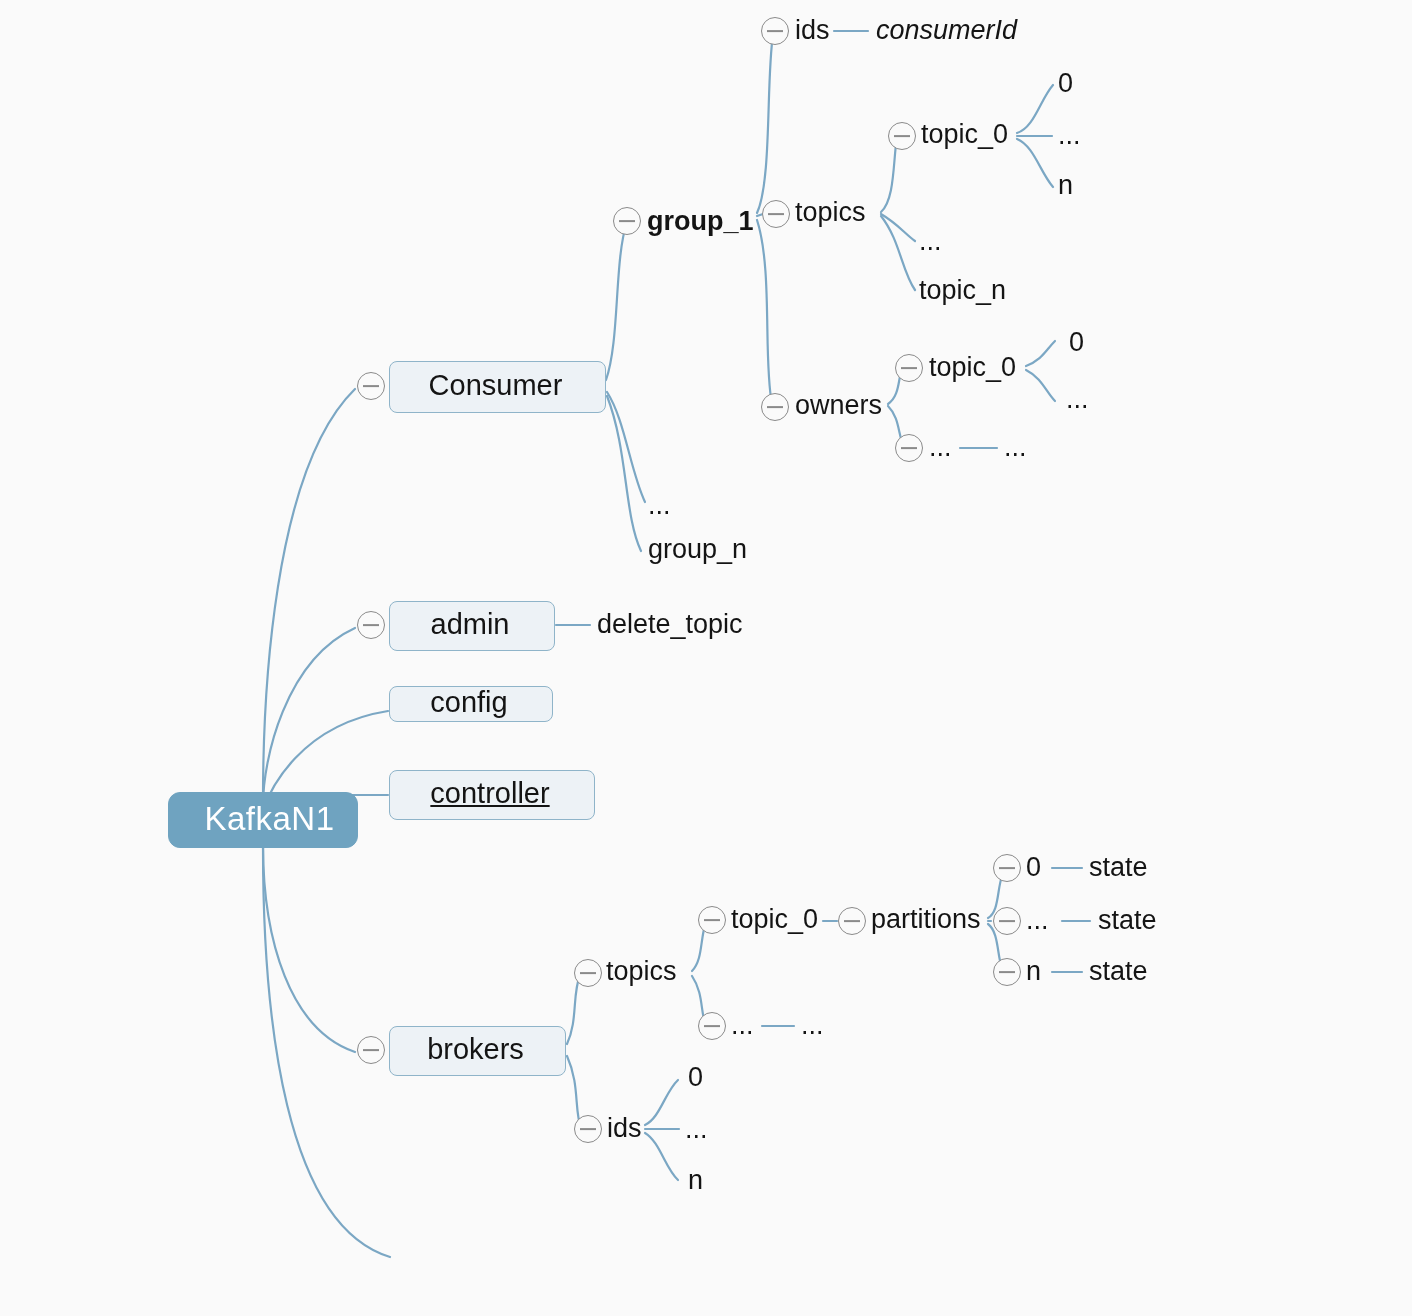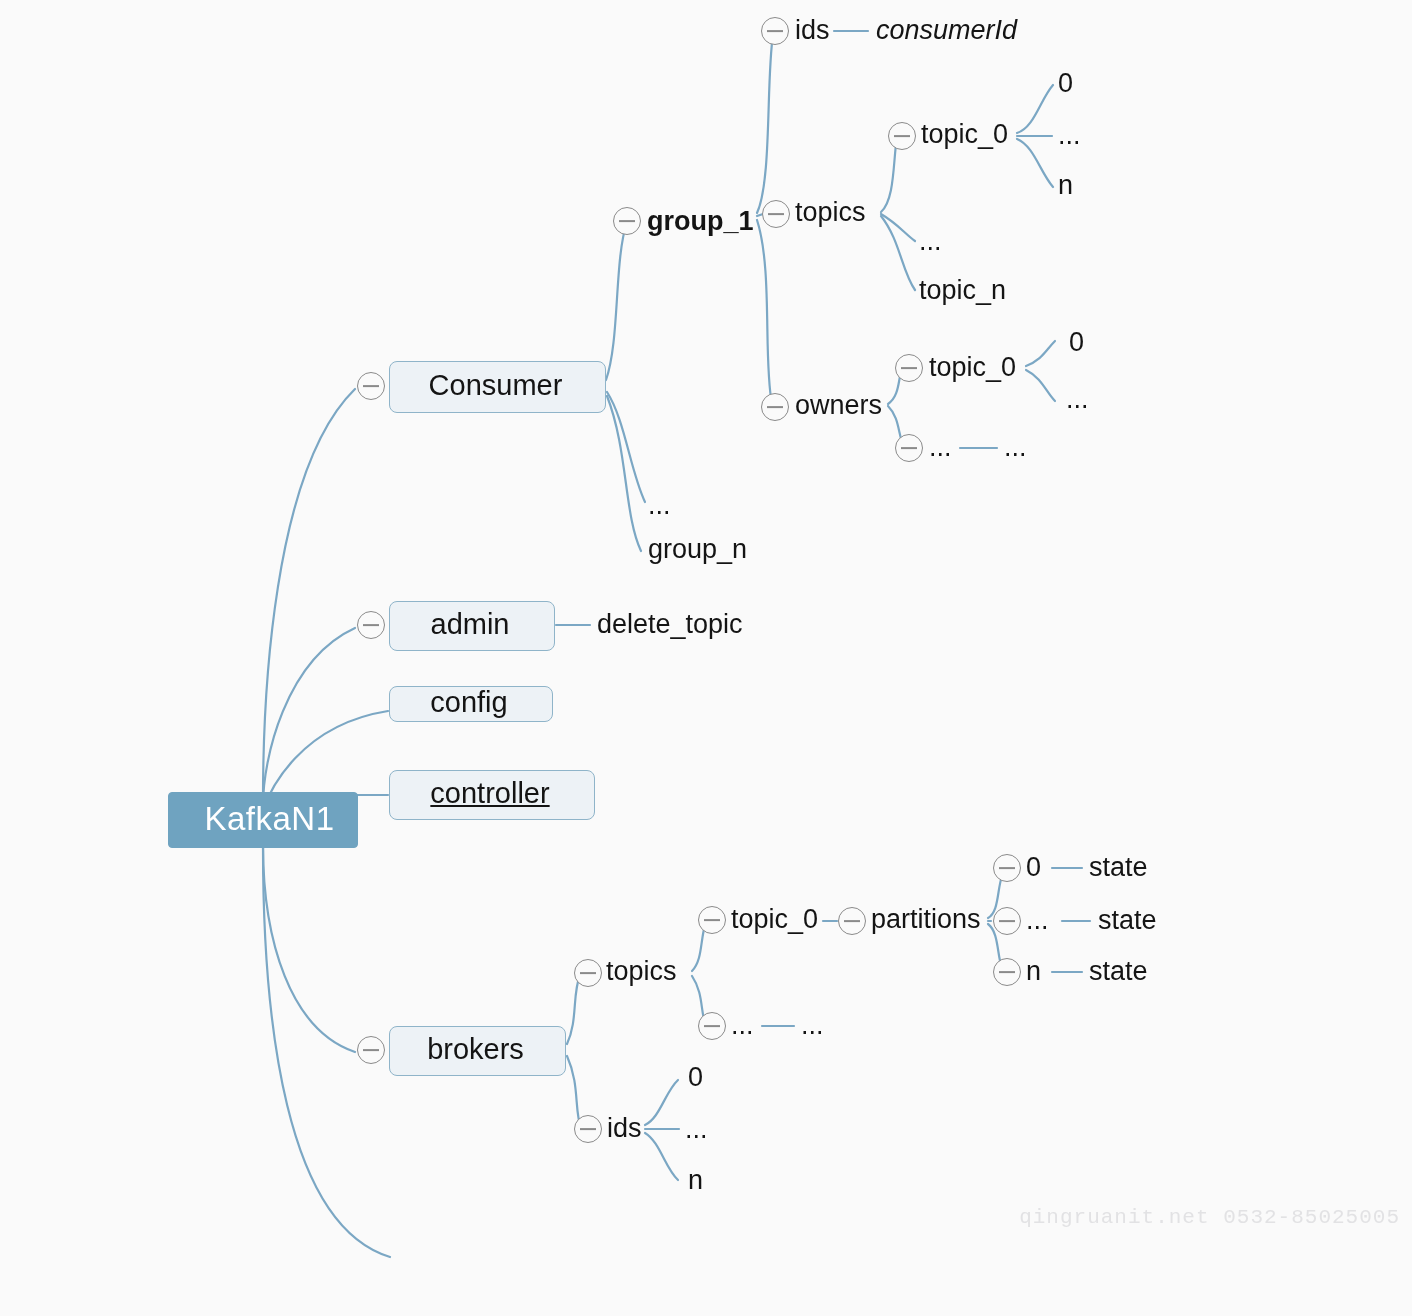--- a/index.html
+++ b/index.html
@@ -31,21 +31,21 @@
   }
   
   .node {
     position: absolute;
     display: flex;
     white-space: nowrap;
   }
   .root-box {
     background: #6fa3c0;
     border: 1px solid #6fa3c0;
-    border-radius: 4px;
+    border-radius: 12px;
     color: #ffffff;
     font-size: 33px;
     letter-spacing: 0.5px;
     padding: 10px 26px 13px 39px;
     box-sizing: border-box;
     display: flex;
     align-items: center;
     justify-content: center;
   }
   .box {
@@ -336,15 +336,14 @@
     <span>0</span>
   </div>
   <div class="node plain" style="left:685px; top:1116px;">
     <span>...</span>
   </div>
   <div class="node plain" style="left:688px; top:1167px;">
     <span>n</span>
   </div>
 
 
-  <div id="watermark">qingruanit.net  0532-85025005</div>
 
 </div>
 
 </body></html>

